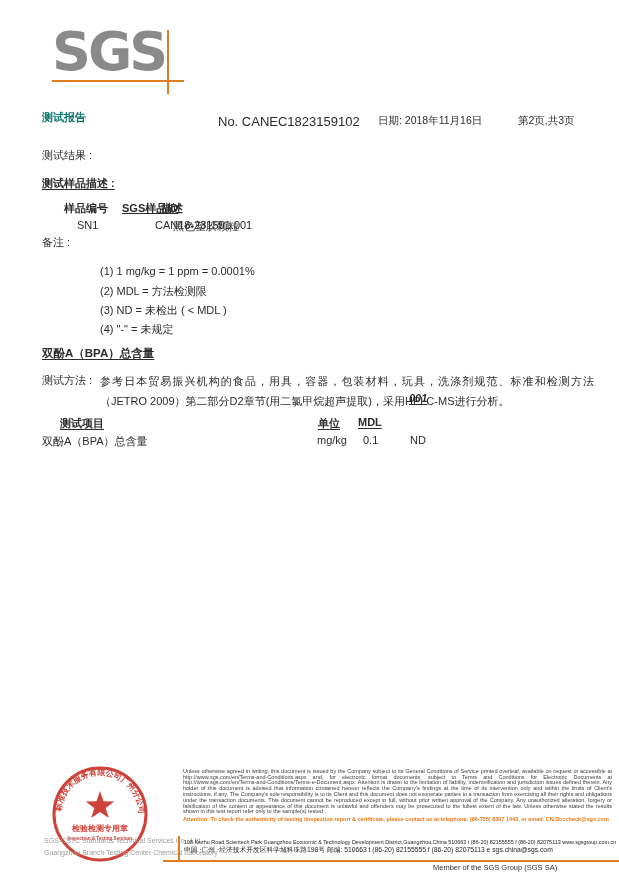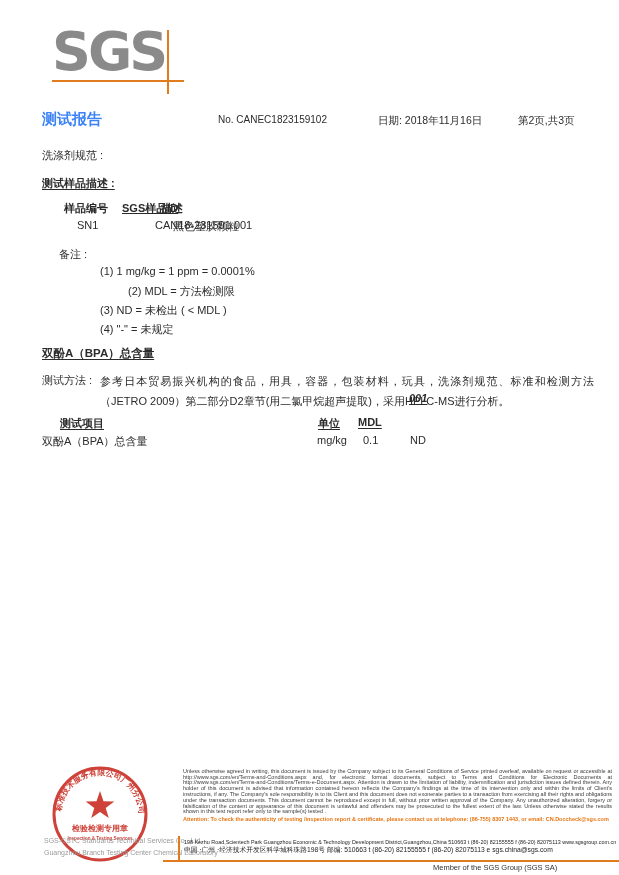--- a/index.html
+++ b/index.html
@@ -15,42 +15,42 @@
     left:52px;top:26px;
     font-family:"DejaVu Sans",sans-serif;
     font-weight:700;font-size:54px;line-height:54px;
     letter-spacing:-3px;color:#8a8a8a;transform:scaleY(0.98);
     transform-origin:top left;
   }
   .logo-vline{left:167px;top:30px;width:2px;height:64px;background:#e07b1e;}
   .logo-hline{left:52px;top:80px;width:132px;height:2px;background:#e07b1e;}
 
   
-  .doc-title{left:42px;top:110px;font-size:15px;font-weight:700;color:#3b82f6;}
-  .report-no{left:218px;top:114px;font-size:10px;}
+  .doc-title{left:42px;top:110px;font-size:11px;font-weight:700;color:#0f766e;}
+  .report-no{left:218px;top:114px;font-size:13px;}
   .report-date{left:378px;top:114px;font-size:10.5px;}
   .page-info{left:518px;top:114px;font-size:10.5px;}
 
   
   .t11{font-size:11px;}
   .bold{font-weight:700;}
   .u{text-decoration:underline;text-underline-offset:2px;text-align:center;}
   .results-label{left:42px;top:148px;}
   .sample-heading{left:42px;top:176px;}
 
   .sh1{left:64px;top:201px;}
   .sh2{left:122px;top:201px;text-decoration:underline;}
   .sh3{left:161px;top:201px;}
   .sc1{left:77px;top:219px;}
   .sc2{left:122px;top:219px;margin-left:33px;}
   .sc3{left:173px;top:219px;}
 
-  .remarks-label{left:42px;top:247px;margin-left:17px;}
+  .remarks-label{left:42px;top:235px;}
   .rm0{left:100px;top:265px;}
-  .rm1{left:100px;top:284px;margin-left:28px;}
+  .rm1{left:100px;top:284px;}
   .rm2{left:100px;top:303px;}
   .rm3{left:100px;top:322px;}
 
   .bpa-heading{left:42px;top:346px;font-size:11.5px;}
   .method-label{left:42px;top:373px;}
   .method-text{left:100px;top:371px;width:494px;line-height:20px;text-align:justify;}
 
   .th1{left:60px;top:416px;}
   .th2{left:318px;top:416px;}
   .th3{left:358px;top:416px;}
@@ -86,21 +86,21 @@
 
 <div class="abs logo-text">SGS</div>
 <div class="abs logo-vline"></div>
 <div class="abs logo-hline"></div>
 
 <div class="abs doc-title">测试报告</div>
 <div class="abs report-no">No. CANEC1823159102</div>
 <div class="abs report-date">日期: 2018年11月16日</div>
 <div class="abs page-info">第2页,共3页</div>
 
-<div class="abs t11 results-label">洗涤剂规范 :</div>
+<div class="abs t11 results-label">测试结果 :</div>
 
 <div class="abs t11 bold u sample-heading">测试样品描述 :</div>
 <div class="abs t11 bold sh1">样品编号</div>
 <div class="abs t11 bold sh2">SGS样品ID</div>
 <div class="abs t11 bold sh3">描述</div>
 <div class="abs t11 sc1">SN1</div>
 <div class="abs t11 sc2">CAN18-231591.001</div>
 <div class="abs t11 sc3">黑色塑胶颗粒</div>
 
 <div class="abs t11 remarks-label">备注 :</div>

